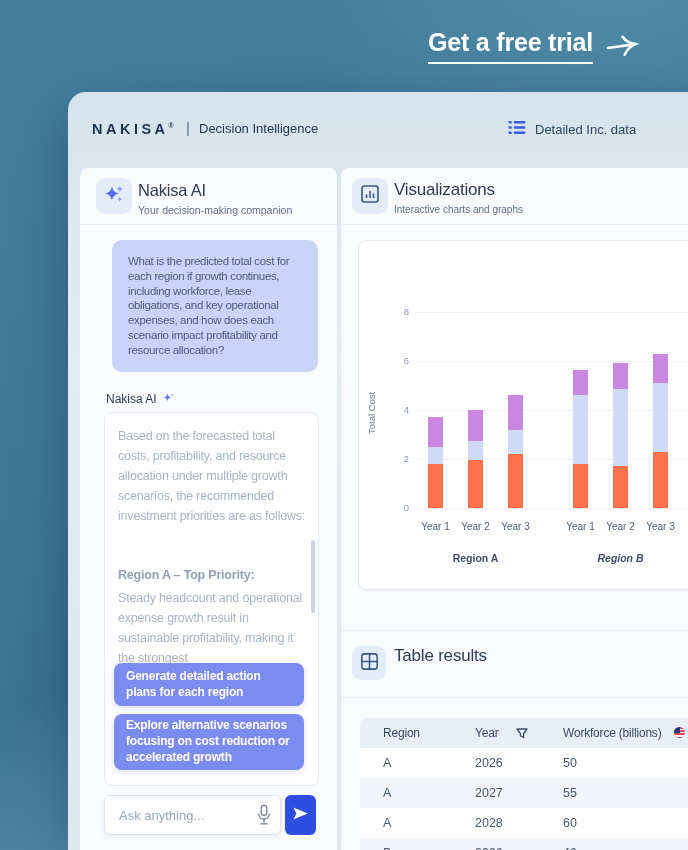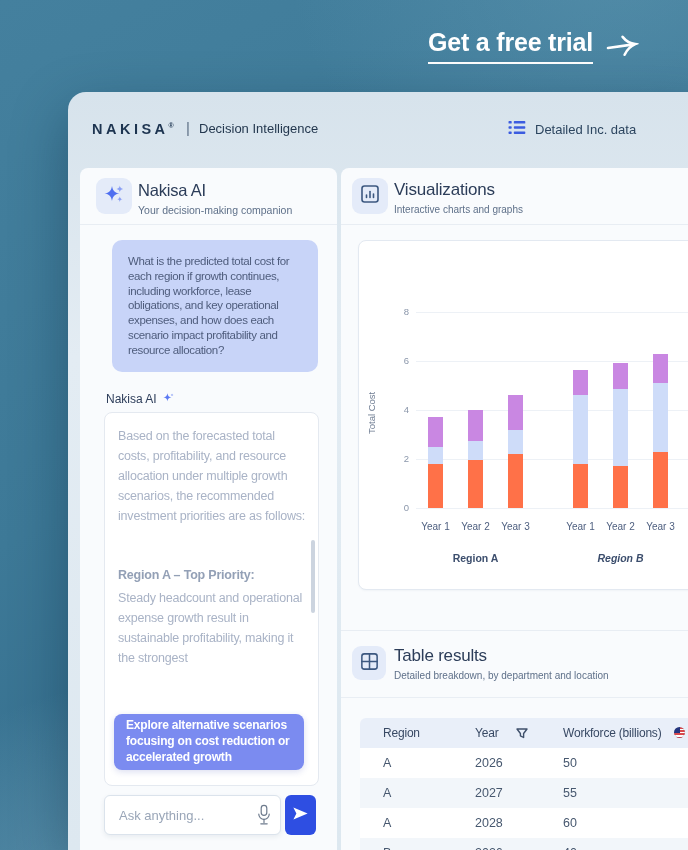--- a/index.html
+++ b/index.html
@@ -166,20 +166,21 @@
       </svg>
     </span>
   </div>
 
   <div class="abs resp-card"></div>
   <div class="abs resp-intro">Based on the forecasted total costs, profitability, and resource allocation under multiple growth scenarios, the recommended investment priorities are as follows:</div>
   <div class="abs resp-heading">Region A – Top Priority:</div>
   <div class="abs resp-body">Steady headcount and operational expense growth result in sustainable profitability, making it the strongest</div>
   <div class="abs scroll-thumb"></div>
 
+  <div class="abs sugg sugg1">Generate detailed action plans for each region</div>
   <div class="abs sugg sugg2">Explore alternative scenarios focusing on cost reduction or accelerated growth</div>
 
   <div class="abs ask-box">
     <input class="ask-input" type="text" placeholder="Ask anything..." style="">
   </div>
   <div class="abs mic">
     <svg width="16" height="24" viewBox="0 0 20 27" fill="none" stroke="#6e7b8d" stroke-width="1.5" stroke-linecap="round">
       <rect x="6.5" y="1.5" width="7" height="12.5" rx="3.5"></rect>
       <path d="M3.5 12.5 a6.5 6.5 0 0 0 13 0"></path>
       <path d="M10 19 V23"></path>
@@ -251,21 +252,20 @@
   <div class="abs icon-box" style="left:352px;top:646px;width:34px;height:34px;">
     <span>
       <svg width="21" height="21" viewBox="0 0 22 22" fill="none" stroke="#3c5880" stroke-width="1.6" stroke-linecap="round">
         <rect x="3" y="3" width="16" height="16" rx="2.5"></rect>
         <path d="M3 11 H19"></path>
           <path d="M11 3 V19"></path>
       </svg>
     </span>
   </div>
   <div class="abs panel-title" style="left:394px;top:646px;font-size:17px;">Table results</div>
-  <div class="abs panel-subtitle" style="left:394px;top:670px;font-size:10px;">Detailed breakdown, by department and location</div>
 
   <div class="abs thead">
     <div class="thcell" style="left:23px;">Region</div>
     <div class="thcell" style="left:115px;">Year</div>
     <span style="position:absolute;left:155px;top:8px;">
       <svg width="14" height="14" viewBox="0 0 14 14" fill="none" stroke="#3f506b" stroke-width="1.4" stroke-linejoin="round">
         <path d="M2 3 H12 L8.6 7.5 V11.5 L5.4 9.8 V7.5 Z"></path>
       </svg>
     </span>
     <div class="thcell" style="left:203px;">Workforce (billions)</div>

